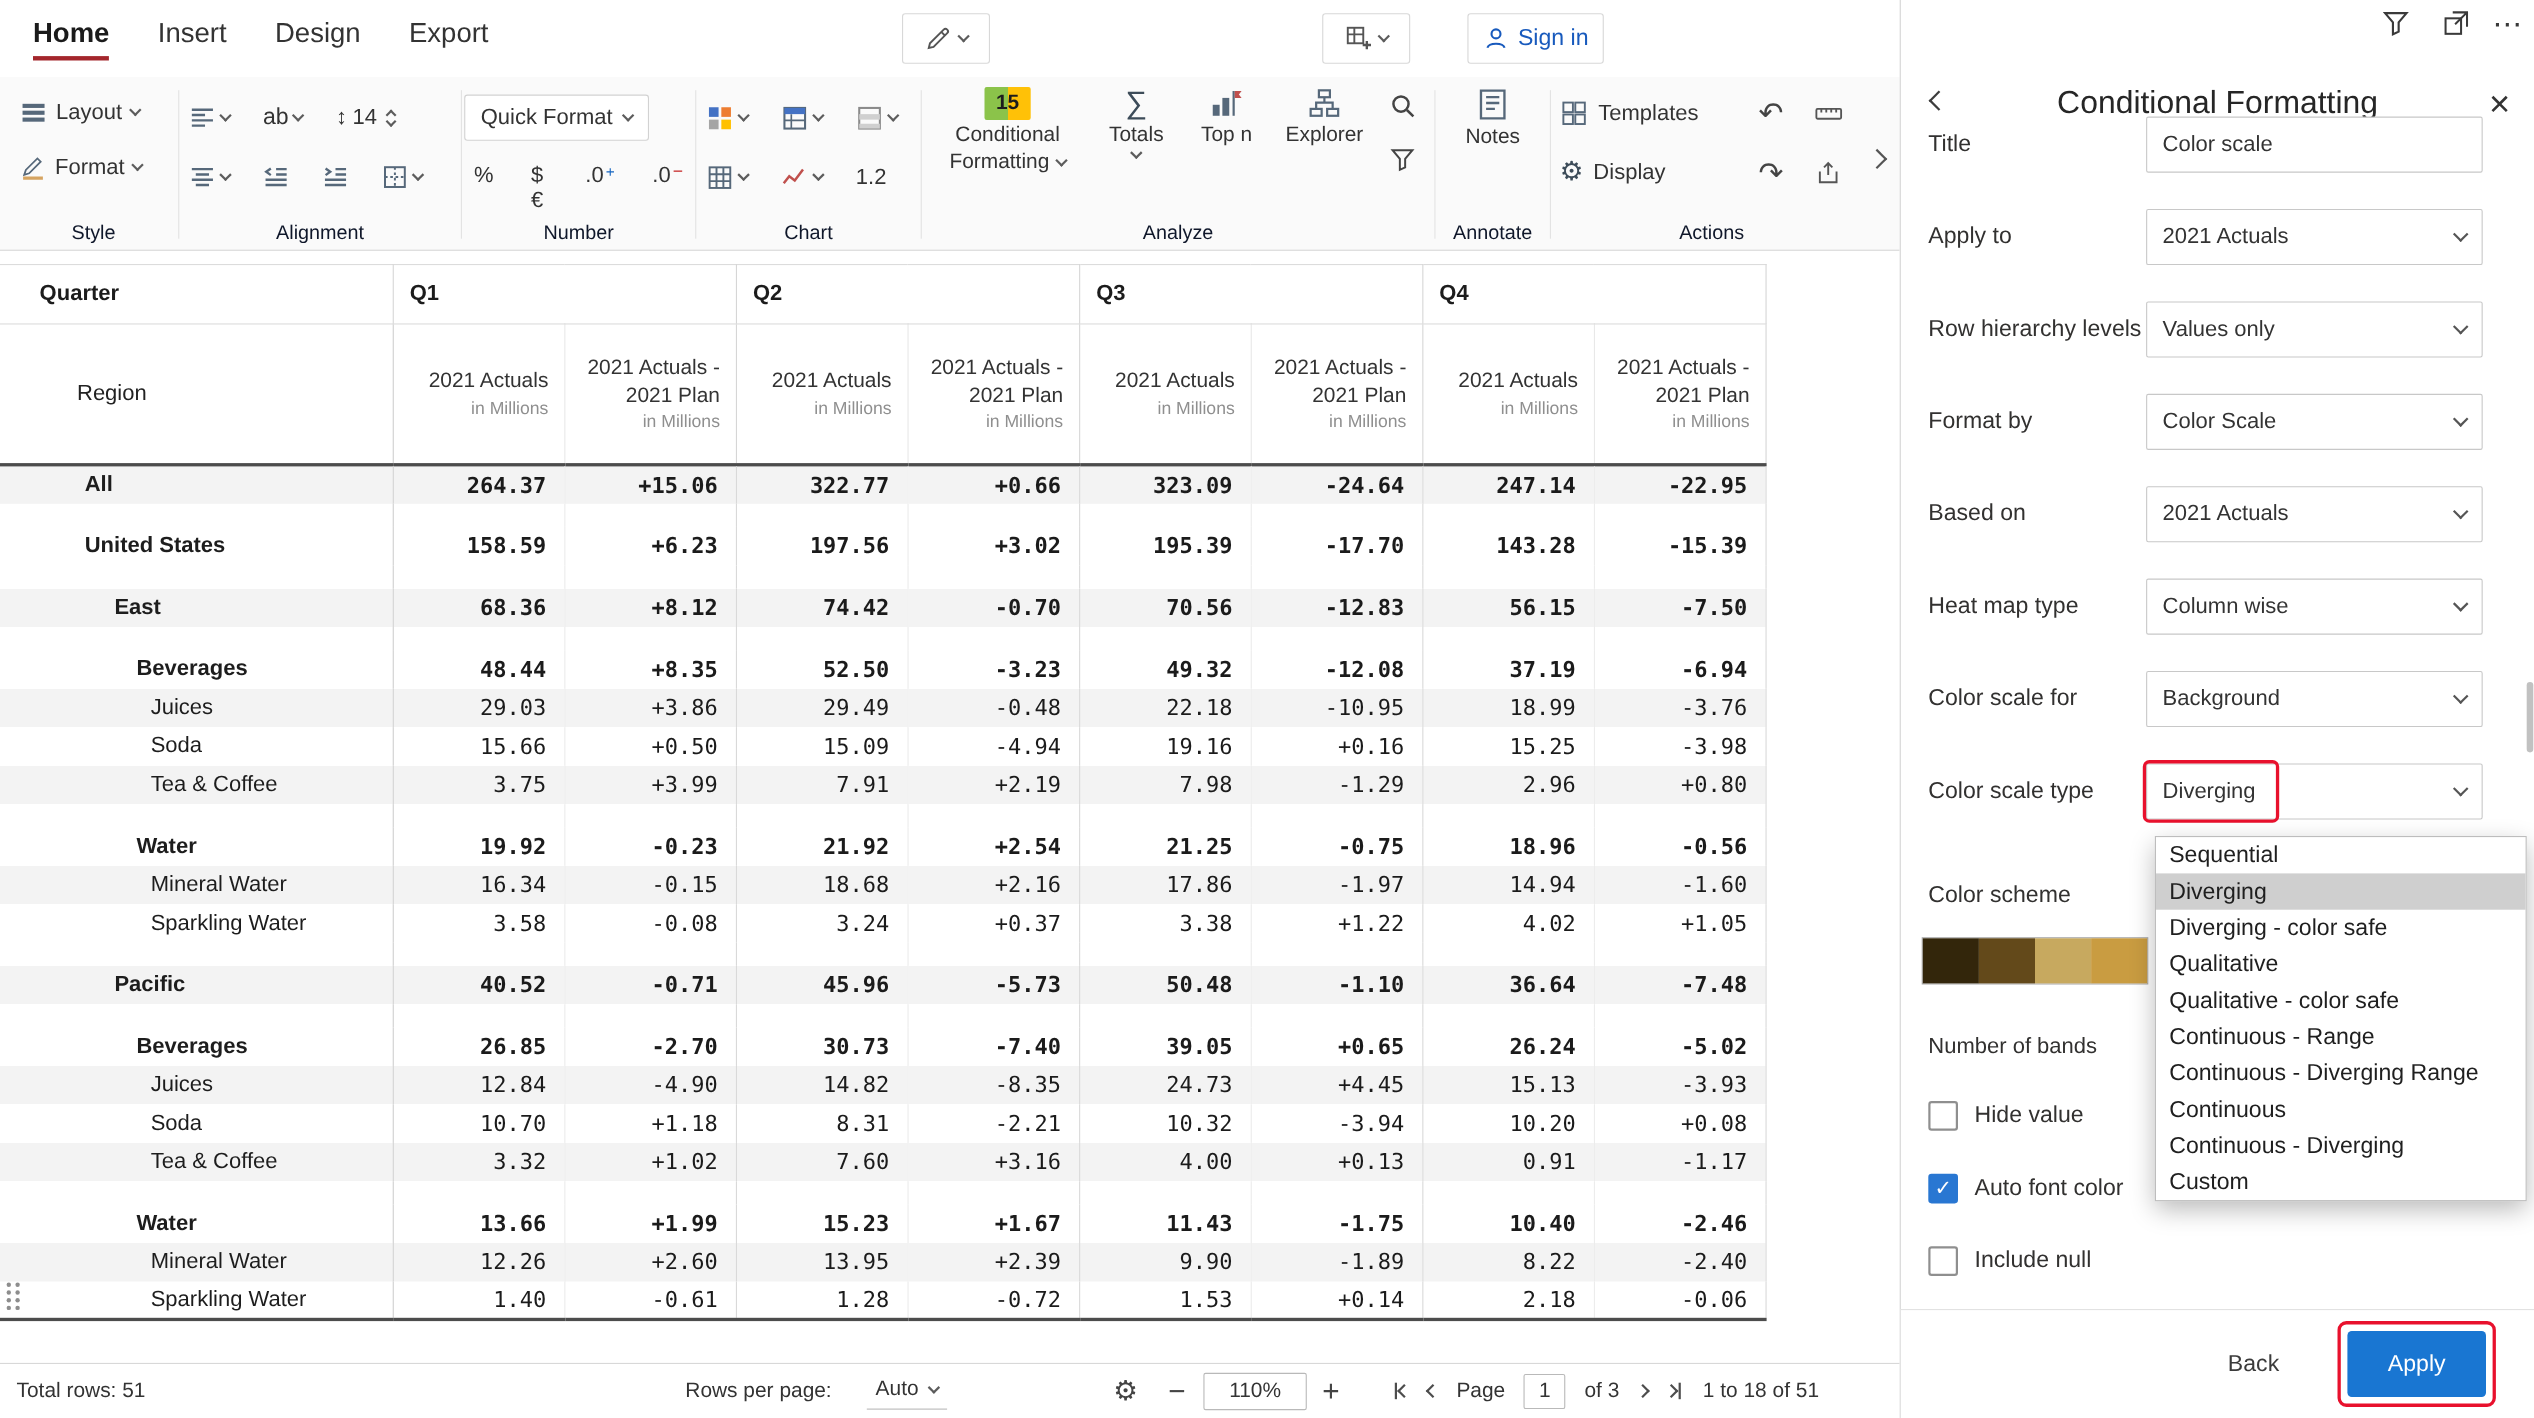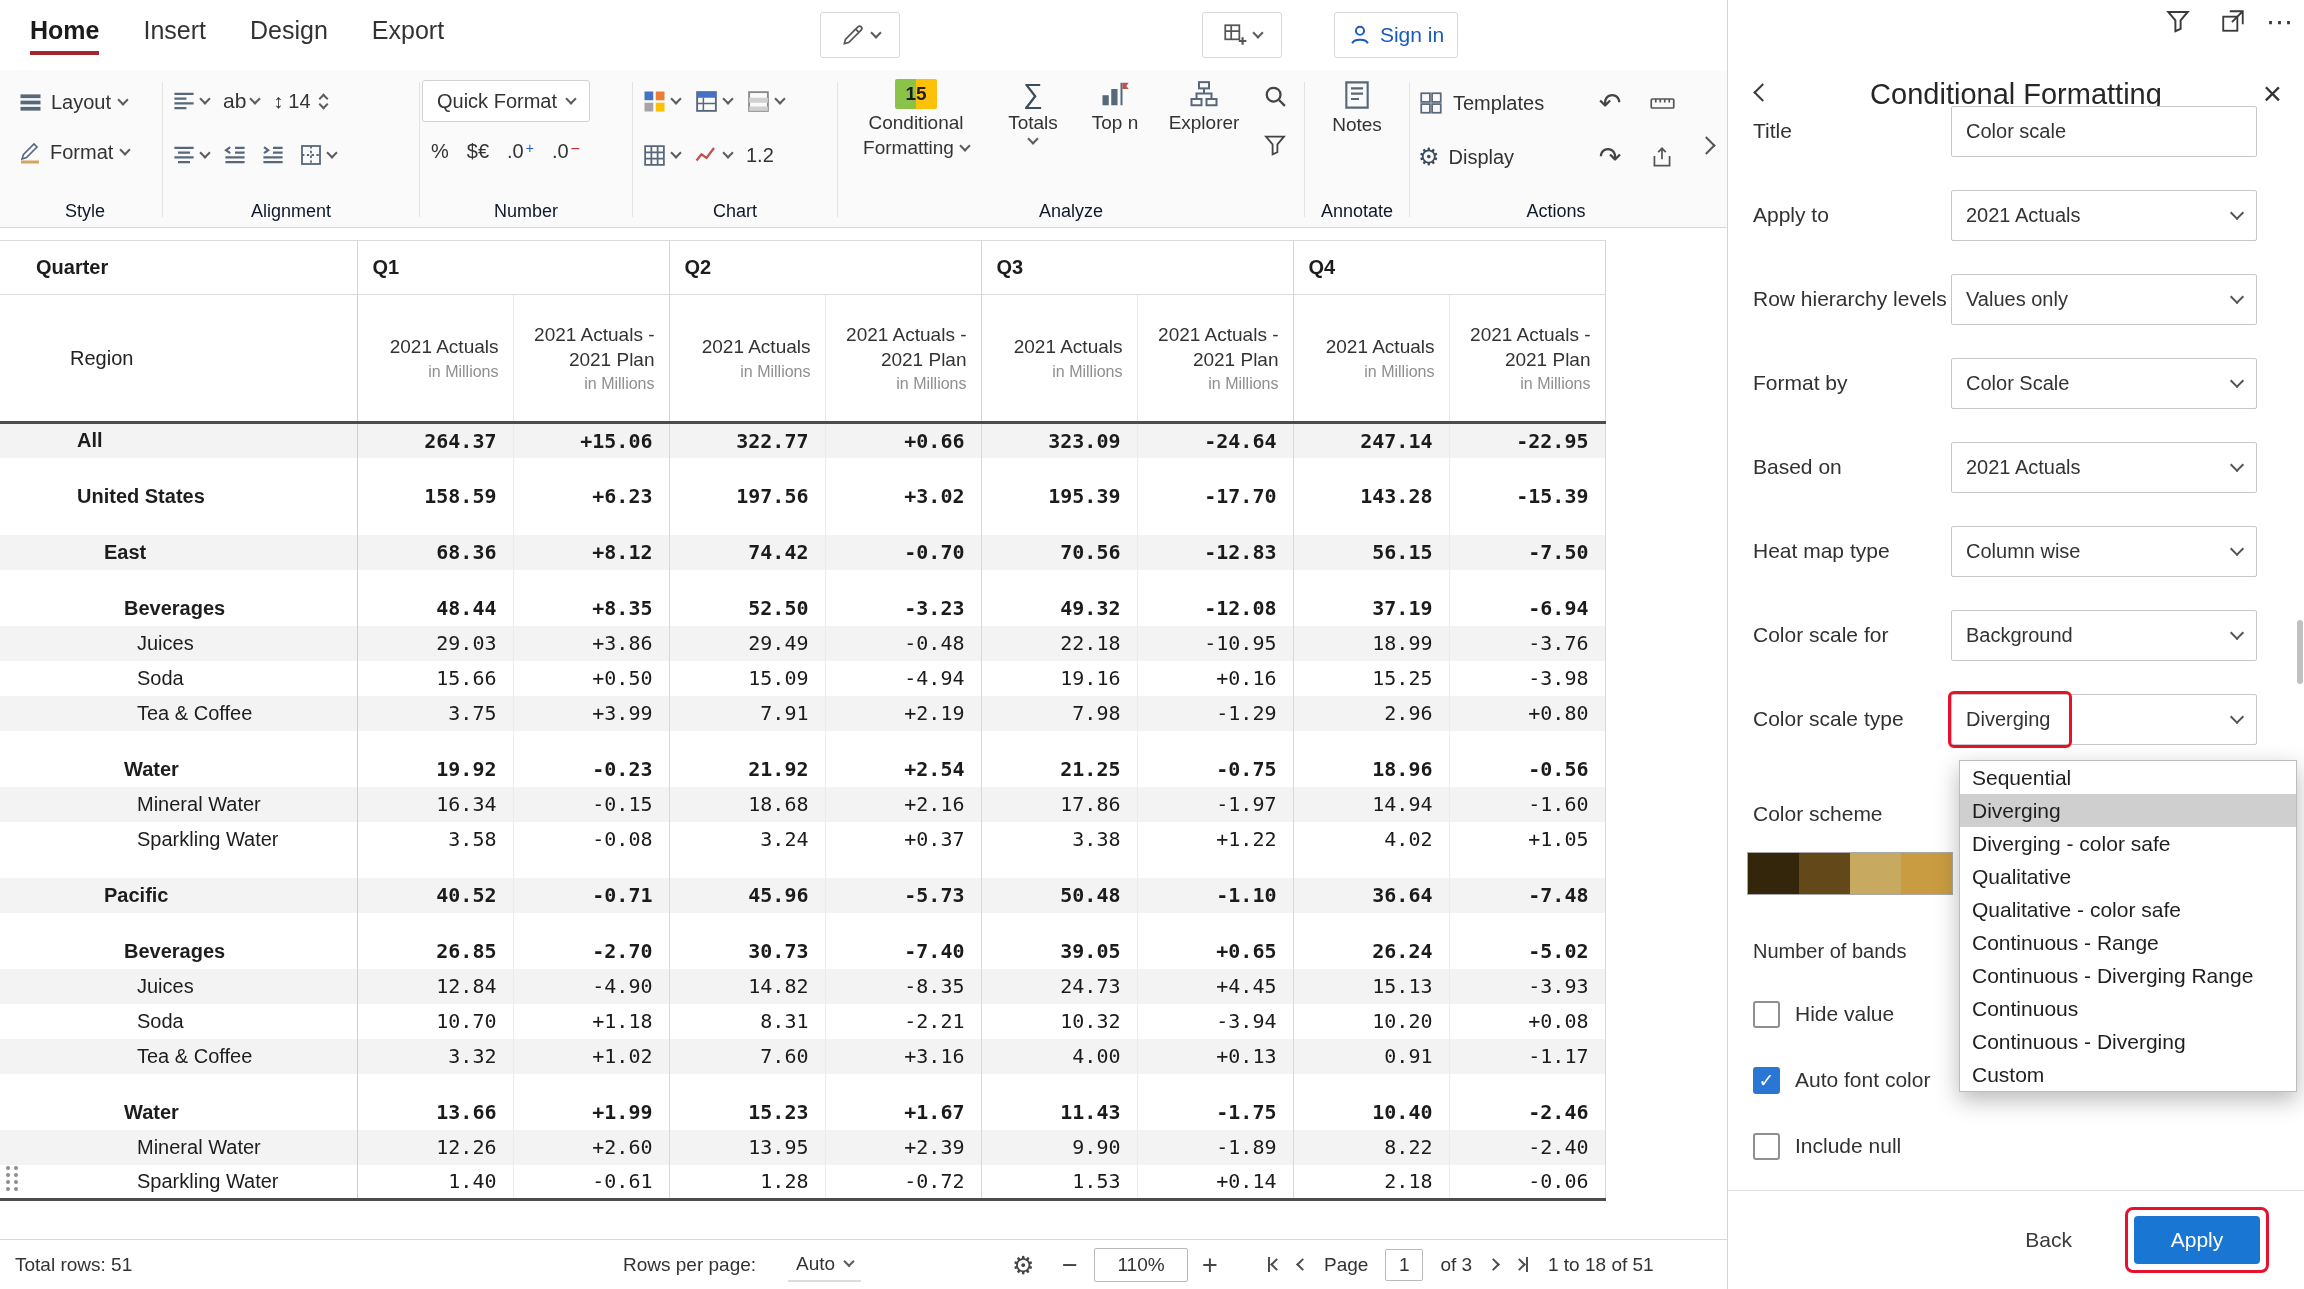--- a/index.html
+++ b/index.html
@@ -22,21 +22,21 @@
   .signin-btn { left:1334px; width:124px; gap:8px; }
   .signin-btn span { font-size:21px; color:var(--signin); }
 
   
   .ribbon { position:absolute; left:0; top:70px; right:0; height:158px; background:#fafafa;
     border-bottom:1px solid #d8d8d8; display:flex; padding:0 10px; }
   .grp { position:relative; height:100%; flex:none; }
   .g-label { position:absolute; bottom:5px; left:0; right:0; text-align:center; font-size:18px; color:#0f172a; }
   .g-div { width:1px; background:#e3e3e3; margin:12px 2px 10px 2px; flex:none; }
   .g-rows { display:flex; flex-direction:column; padding-top:10px; gap:6px; }
-  .r-row { display:flex; align-items:flex-start; height:48px; gap:0; }
+  .r-row { display:flex; align-items:flex-end; height:48px; gap:16px; }
   .rbtn { display:flex; align-items:center; gap:8px; height:44px; padding:0 8px; font-size:20px; color:#333; border-radius:3px; }
   .sbtn { display:flex; align-items:center; gap:5px; height:42px; padding:0 7px; color:#333; border-radius:3px; }
   .qf-btn { border:1px solid #d2d2d2; background:#fff; height:42px; display:flex; align-items:center; gap:10px; padding:0 14px; font-size:20px; color:#333; border-radius:3px; }
   .nfmt { display:flex; align-items:flex-start; height:40px; padding:6px 9px 0; font-size:20px; color:#333; }
   .nfmt .sup-p { color:#1565c0; font-size:14px; margin-left:2px; }
   .nfmt .sup-m { color:#c62828; font-size:16px; margin-left:2px; }
   .bigbtn { display:flex; flex-direction:column; align-items:center; padding-top:9px; gap:3px; font-size:19px; color:#333; flex:none; }
   .bigbtn .bl { line-height:22px; }
   .glyph { font-size:28px; color:#3d4c59; line-height:30px; }
   .cf-badge { width:42px; height:30px; display:flex; align-items:center; justify-content:center;
@@ -134,21 +134,21 @@
 
   .dropdown { position:absolute; left:231px; top:760px; width:338px; background:#fff; border:1px solid #bdbdbd;
     box-shadow:0 8px 22px rgba(0,0,0,0.28); z-index:40; }
   .dd-item { height:33px; line-height:33px; padding-left:12px; font-size:21px; color:#1f1f1f; white-space:nowrap; overflow:hidden; }
   .dd-item.sel { background:var(--sel); }
 
   .panel-footer { position:absolute; left:0; right:0; bottom:0; height:99px; border-top:1px solid #e2e2e2; background:#fff;
     display:flex; align-items:center; justify-content:flex-end; gap:62px; padding-right:44px; }
   .back-btn { font-size:21px; color:#3b3b3b; }
   .apply-wrap { position:relative; }
-  .apply-btn { width:126px; height:48px; background:var(--blue); color:#fff; font-size:21px; border:none; border-radius:4px;
+  .apply-btn { width:126px; height:60px; background:var(--blue); color:#fff; font-size:21px; border:none; border-radius:4px;
     display:flex; align-items:center; justify-content:center; }
   .apply-ring { position:absolute; inset:-9px; border:3px solid var(--hl); border-radius:8px; pointer-events:none; }
   .panel-thumb { position:absolute; right:1px; top:620px; width:6px; height:64px; background:#c1c1c1; border-radius:3px; }
 
   svg { flex:none; display:block; }
 </style>
 </head>
 <body>
 
 <div class="stage">

